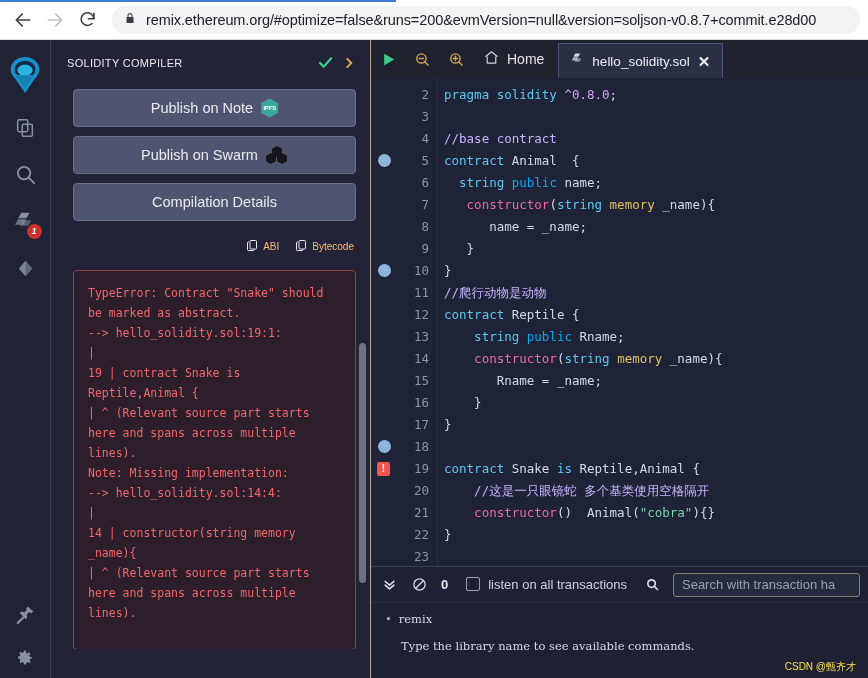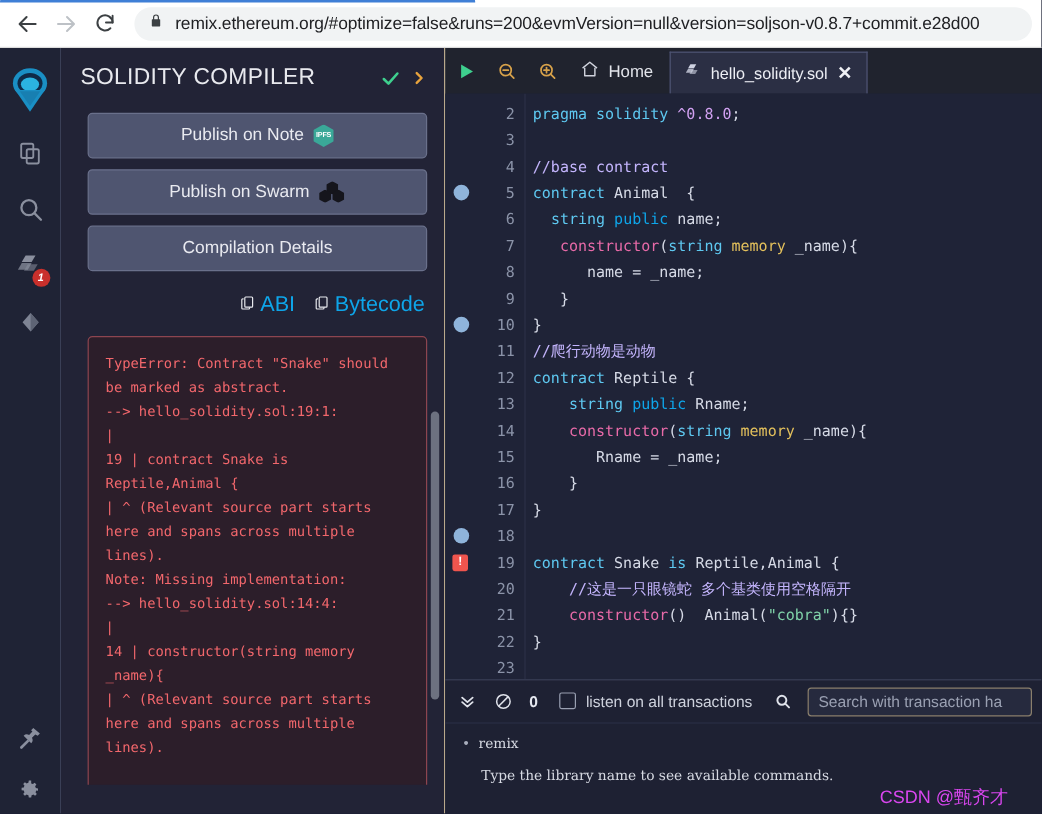--- a/index.html
+++ b/index.html
@@ -106,21 +106,21 @@
     border-right: 1px solid #b9a98c;
   }
   #panel-header {
     display: flex; align-items: center;
     padding: 14px 14px 10px 16px;
     gap: 8px;
   }
   #panel-title {
     flex: 1 1 auto;
     color: #e8e9ee;
-    font-size: 19px;
+    font-size: 11px;
     letter-spacing: 0.3px;
   }
   .hdr-icon { display:flex; align-items:center; }
 
   #panel-scroll {
     height: 568px;
     padding: 8px 14px 10px 22px;
     overflow: hidden;
   }
   .pub-btn {
@@ -150,22 +150,22 @@
     background: #15151c;
     clip-path: polygon(50% 0, 100% 25%, 100% 75%, 50% 100%, 0 75%, 0 25%);
   }
   .swarm-badge i:nth-child(1){ left:6px; top:0; }
   .swarm-badge i:nth-child(2){ left:0;  top:7px; }
   .swarm-badge i:nth-child(3){ left:11px;top:7px; }
 
   #abi-row {
     display: flex; justify-content: flex-end; gap: 16px;
     padding: 8px 2px 0 0;
-    color: #0ea5e9;
-    font-size: 18px;
+    color: #fdba74;
+    font-size: 10px;
   }
   .abi-item { display:flex; align-items:center; gap:5px; }
 
   #error-box {
     margin-top: 16px;
     border: 1px solid #8d4550;
     border-radius: 4px;
     background: #2c1e2a;
     padding: 12px 14px;
     color: #f2676c;
@@ -338,23 +338,23 @@
     font-family: "DejaVu Serif", serif;
     font-size: 11.5px;
     color: #d7dae3;
     position: relative;
     overflow: hidden;
   }
   .term-line { line-height: 1.8; }
   .term-bullet::before { content:"\2022"; color:#a9aebd; margin-right:7px; }
   #watermark {
     position: absolute;
-    right: 28px; bottom: 4px;
-    color: #d946ef;
-    font-size: 15px;
+    right: 12px; bottom: 4px;
+    color: #fde047;
+    font-size: 10px;
     font-family: "Liberation Sans", sans-serif;
   }
 </style>
 </head>
 <body>
 
 <div id="browser-chrome">
   <div class="nav-btn">
     <svg width="20" height="20" viewBox="0 0 24 24" fill="none" stroke="#3c4043" stroke-width="2" stroke-linecap="round" stroke-linejoin="round">
         <line x1="20" y1="12" x2="5" y2="12"></line>

